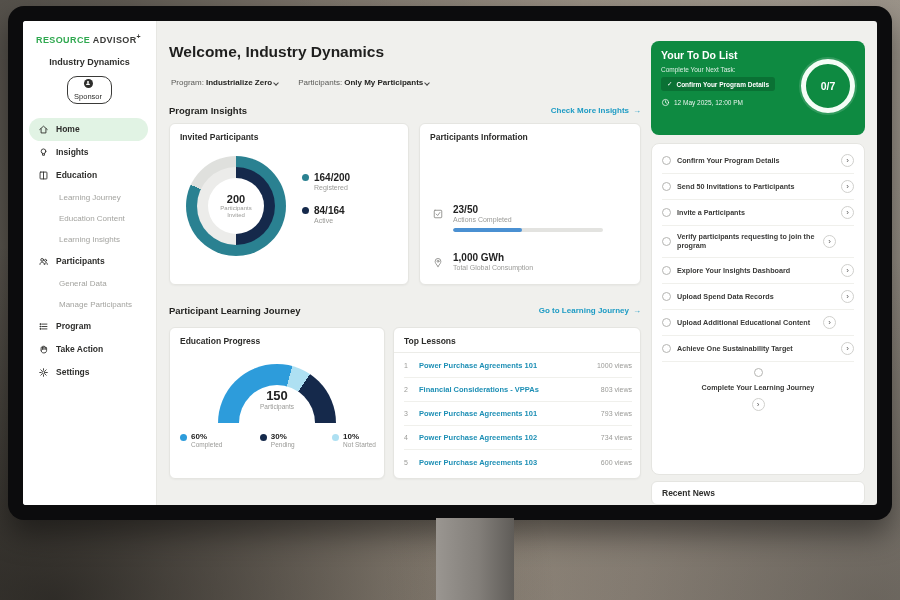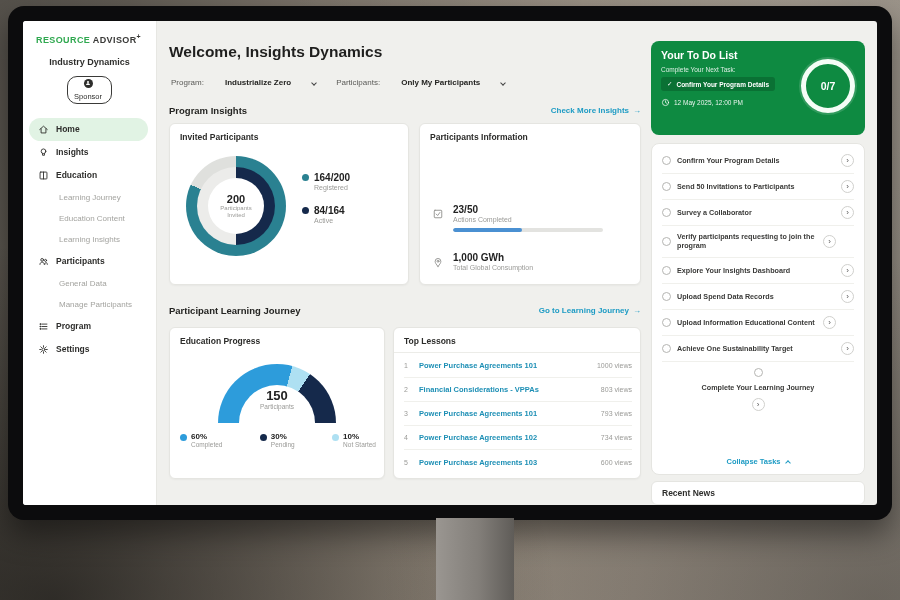--- a/index.html
+++ b/index.html
@@ -39,21 +39,21 @@
     margin:0 8px 0 6px; font-size:8.5px; font-weight:700; color:#2e2e2c; cursor:pointer; }
   .nav-item.active { background:#e1f3e4; border-radius:12px; }
   .nav-sub { display:flex; align-items:center; height:21px; padding-left:36px;
     font-size:8px; font-weight:400; color:#a3a39f; cursor:pointer; }
   .nicon { display:inline-flex; width:11px; height:11px; }
   .nicon svg { width:11px; height:11px; stroke:#2e2e2c; fill:none; stroke-width:1.3; stroke-linecap:round; stroke-linejoin:round; }
 
   
   .page-title { position:absolute; left:146px; top:22px; font-size:15.5px; font-weight:700; color:#1f1f1e; }
   .filters { position:absolute; left:148px; top:57px; display:flex; gap:20px; align-items:center; }
-  .filter { display:flex; align-items:flex-end; gap:21px; cursor:pointer; }
+  .filter { display:flex; align-items:flex-end; gap:2px; cursor:pointer; }
   .flabel { font-size:8px; color:#5a5a57; }
   .fvalue { font-size:8px; font-weight:700; color:#242422; }
   .chev { display:inline-block; width:4px; height:4px; border-right:1.2px solid #444;
     border-bottom:1.2px solid #444; transform:rotate(45deg); margin-bottom:2px; }
   .chev.up { transform:rotate(-135deg); margin-bottom:-2px; }
 
   .sec-row { position:absolute; left:146px; width:472px; display:flex; justify-content:space-between; align-items:center; }
   .sec-title { font-size:9.5px; font-weight:700; color:#242422; }
   .sec-link { display:flex; align-items:center; gap:4px; font-size:8px; font-weight:700;
     color:#1d9bc4; text-decoration:none; cursor:pointer; }
@@ -222,30 +222,38 @@
                   <circle cx="3.4" cy="4.5" r=".7"></circle>
                   <circle cx="3.4" cy="8" r=".7"></circle>
                   <circle cx="3.4" cy="11.5" r=".7"></circle>
                 </svg>
               </span>
             <span>Program</span>
           </div>
           <div class="nav-item">
             <span class="nicon">
                 <svg viewBox="0 0 16 16">
+                  <path d="M4.5 9 V5.5 a1 1 0 0 1 2 0 V8 M6.5 5.5 V4 a1 1 0 0 1 2 0 V8 M8.5 4.5 a1 1 0 0 1 2 0 V8 M10.5 5.8 a1 1 0 0 1 2 0 V9.2 c0 2.2-1.2 3.8-4 3.8 s-4-1.8-4-4"></path>
+                </svg>
+              </span>
+            <span>Take Action</span>
+          </div>
+          <div class="nav-item">
+            <span class="nicon">
+                <svg viewBox="0 0 16 16">
                   <circle cx="8" cy="8" r="2.2"></circle>
                   <path d="M8 2.5 V4.2 M8 11.8 V13.5 M2.5 8 H4.2 M11.8 8 H13.5 M4.1 4.1 L5.3 5.3 M10.7 10.7 L11.9 11.9 M11.9 4.1 L10.7 5.3 M5.3 10.7 L4.1 11.9"></path>
                 </svg>
               </span>
             <span>Settings</span>
           </div>
         </nav>
       </aside>
 
-      <h1 class="page-title">Welcome, Insights Dynamics</h1>
+      <h1 class="page-title">Welcome, Industry Dynamics</h1>
 
       <div class="filters">
         <div class="filter">
           <span class="flabel">Program:</span>
           <span class="fvalue">Industrialize Zero</span>
           <span class="chev"></span>
         </div>
         <div class="filter">
           <span class="flabel">Participants:</span>
           <span class="fvalue">Only My Participants</span>
@@ -418,21 +426,21 @@
         </div>
         <div class="task">
           <span class="t-check"></span>
           <span class="t-label">Send 50 Invitations to Participants</span>
           <span class="t-go">
               <span>›</span>
             </span>
         </div>
         <div class="task">
           <span class="t-check"></span>
-          <span class="t-label">Survey a Collaborator</span>
+          <span class="t-label">Invite a Participants</span>
           <span class="t-go">
               <span>›</span>
             </span>
         </div>
         <div class="task">
           <span class="t-check"></span>
           <span class="t-label" style="max-width:140px;">Verify participants requesting to join the program</span>
           <span class="t-go">
               <span>›</span>
             </span>
@@ -446,42 +454,38 @@
         </div>
         <div class="task">
           <span class="t-check"></span>
           <span class="t-label">Upload Spend Data Records</span>
           <span class="t-go">
               <span>›</span>
             </span>
         </div>
         <div class="task">
           <span class="t-check"></span>
-          <span class="t-label" style="max-width:140px;">Upload Information Educational Content</span>
+          <span class="t-label" style="max-width:140px;">Upload Additional Educational Content</span>
           <span class="t-go">
               <span>›</span>
             </span>
         </div>
         <div class="task">
           <span class="t-check"></span>
           <span class="t-label">Achieve One Sustainability Target</span>
           <span class="t-go">
               <span>›</span>
             </span>
         </div>
         <div class="task" style="border-bottom:none;flex-direction:column;">
           <span class="t-check"></span>
           <span class="t-label">Complete Your Learning Journey</span>
           <span class="t-go">
               <span>›</span>
             </span>
-        </div>
-        <div class="collapse">
-          <span>Collapse Tasks</span>
-          <span class="chev up"></span>
         </div>
       </div>
 
       <div class="news-bar">
         <span>Recent News</span>
       </div>
 
     </div>
   </div>
 

